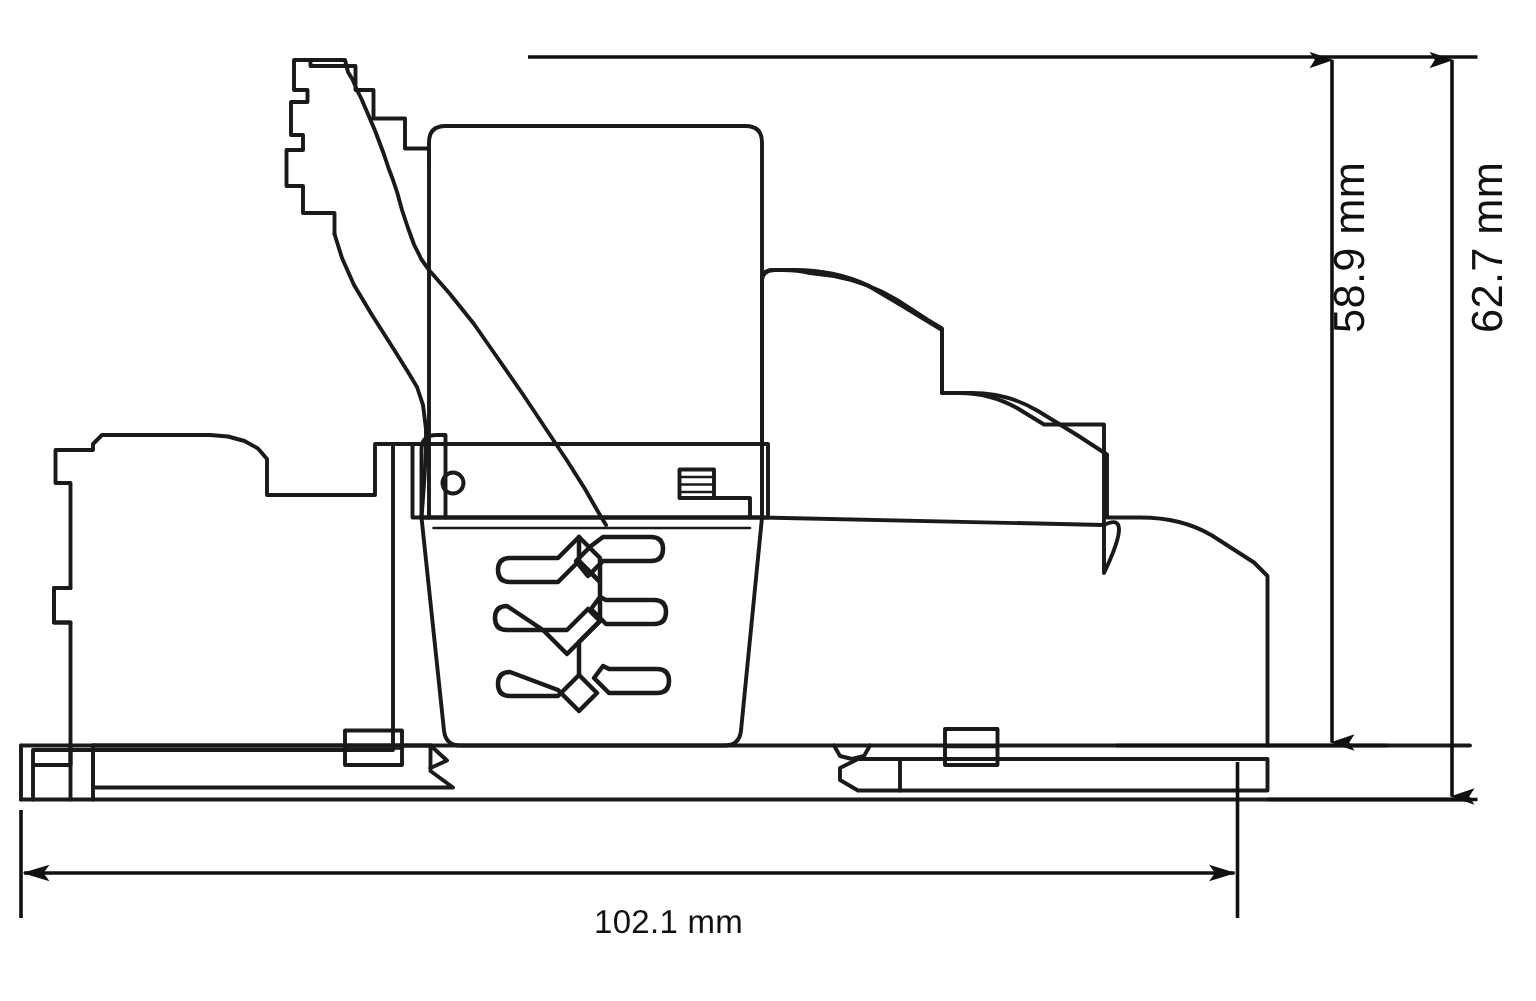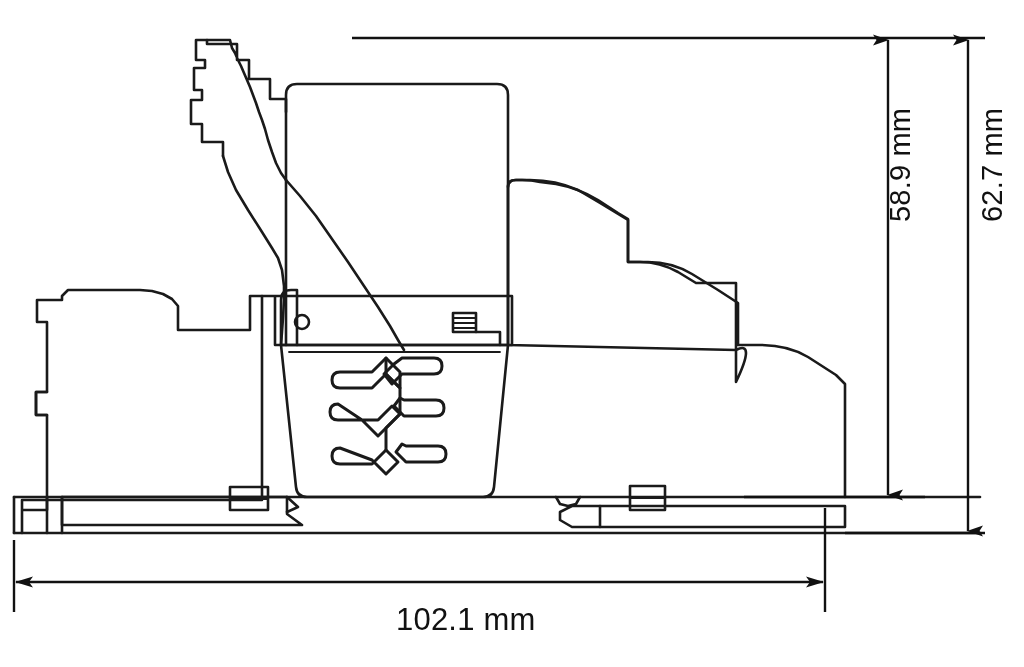--- a/index.html
+++ b/index.html
@@ -12,21 +12,21 @@
   #stage{position:relative;width:1024px;height:667px;background:#ffffff;}
   #drawing{position:absolute;left:0;top:0;width:1024px;height:667px;}
   .dim-label{
     position:absolute;
     font-family:"Liberation Sans", sans-serif;
     color:#111111;
     white-space:nowrap;
     letter-spacing:0.2px;
   }
   #label-width{
-    font-size:31px;
+    font-size:22px;
     left:396px;top:602px;
   }
   #label-height-inner{
     font-size:29px;
     left:884px;top:222px;
     transform:rotate(-90deg);
     transform-origin:left top;
   }
   #label-height-outer{
     font-size:29px;

